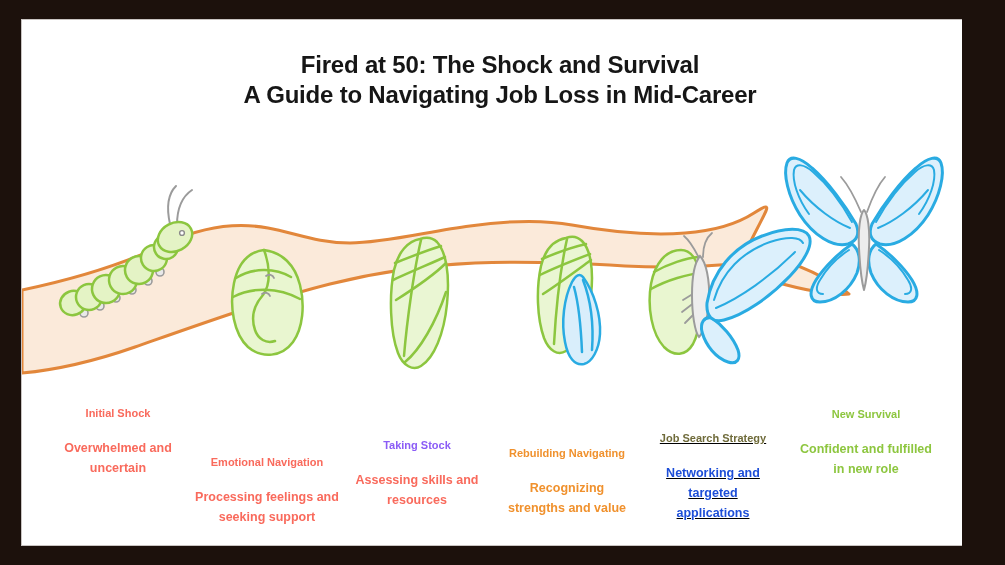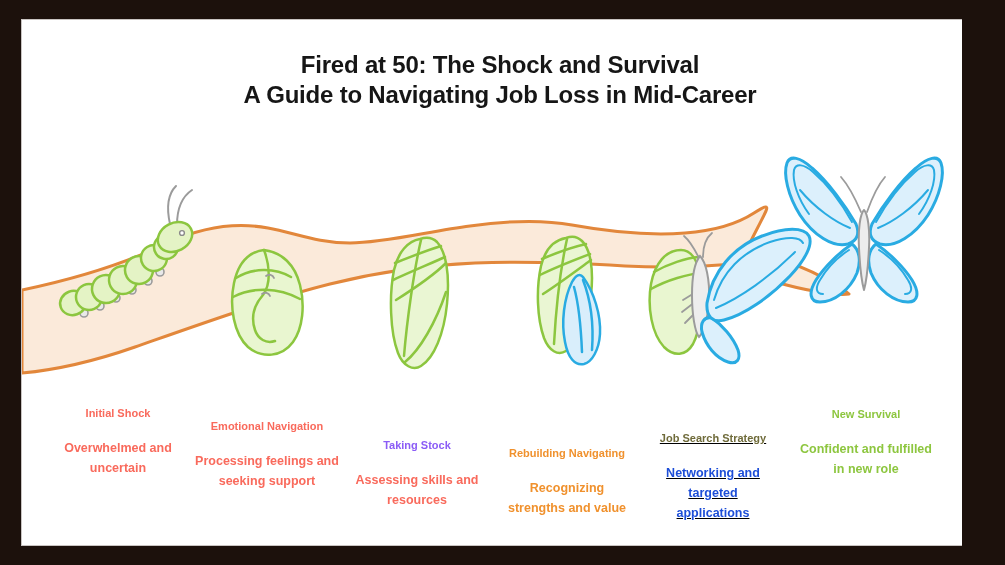--- a/index.html
+++ b/index.html
@@ -8,21 +8,21 @@
   #panel{position:absolute;left:22px;top:20px;width:956px;height:525px;background:#ffffff;
          outline:1px solid #c9c4c2;}
   #title{position:absolute;left:0;top:30px;width:100%;text-align:center;
          font-size:24px;font-weight:700;line-height:30px;color:#161616;letter-spacing:-0.2px;}
   #metamorphosis-svg{position:absolute;left:0;top:120px;width:956px;height:240px;display:block;}
   .stage-col{position:absolute;text-align:center;}
   .stage-title{font-size:11px;font-weight:700;line-height:23px;margin:0;}
   .stage-desc{font-size:12.5px;font-weight:700;line-height:20px;margin:13px 0 0 0;}
   
   #stage-1{left:21px;  top:382px;width:150px;}
-  #stage-2{left:170px; top:395px;width:150px;}
+  #stage-2{left:170px; top:431px;width:150px;}
   #stage-3{left:315px; top:414px;width:160px;}
   #stage-4{left:480px; top:422px;width:130px;}
   #stage-5{left:629px; top:407px;width:124px;text-decoration:underline;}
   #stage-6{left:778px; top:383px;width:132px;}
 </style>
 </head>
 <body>
 
 <div id="stage-wrap">
   <div id="panel">

